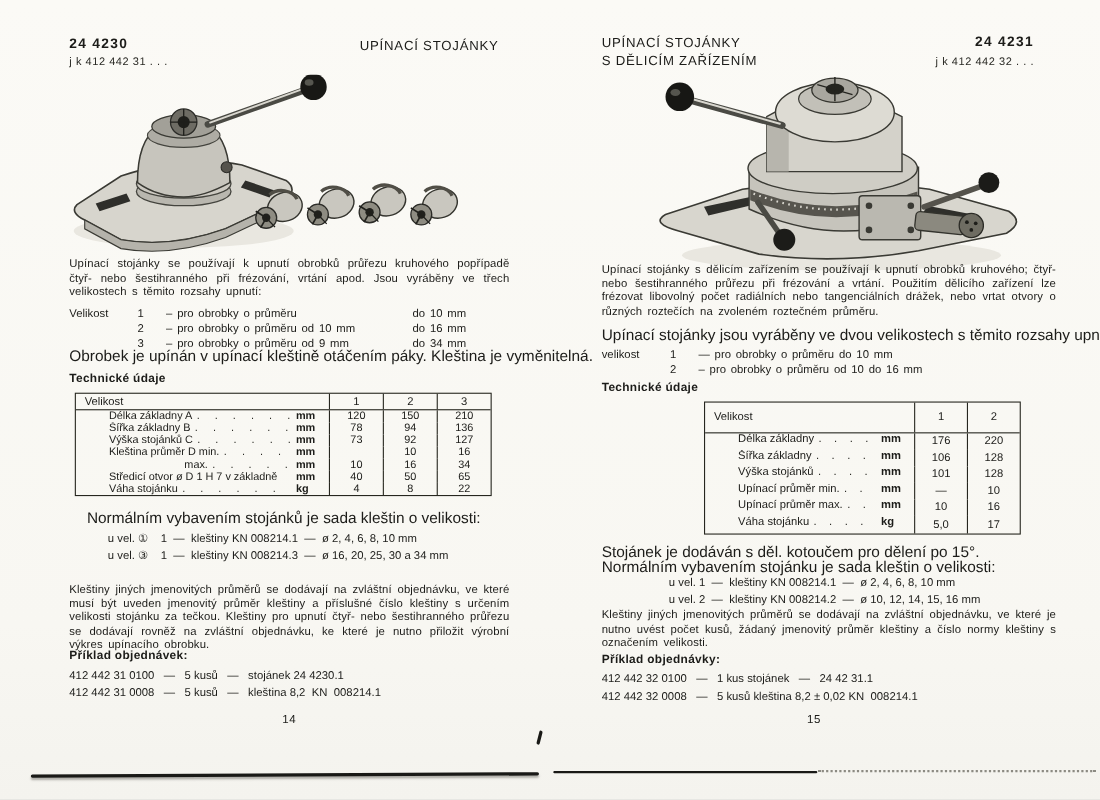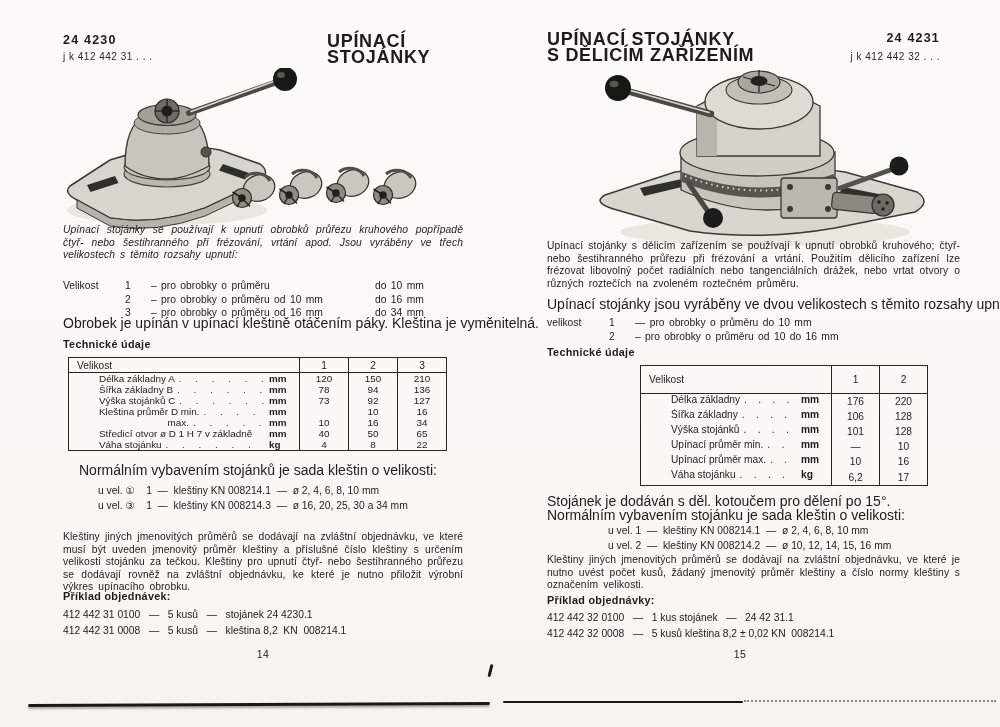--- a/index.html
+++ b/index.html
@@ -10,21 +10,21 @@
     font-family:"Liberation Sans","DejaVu Sans",sans-serif;
     color:#1c1c19;
   }
   .page { position:absolute; top:0; height:714px; }
   #page-left  { left:63px;  width:400px; }
   #page-right { left:547px; width:413px; }
   .abs { position:absolute; }
 
   .code      { font-weight:bold; font-size:12.5px; letter-spacing:1.2px; }
   .subcode   { font-size:10px; letter-spacing:0.5px; color:#282823; }
-  .doc-title { font-weight:bold; font-size:18px; letter-spacing:0.7px; line-height:16px; }
+  .doc-title { font-weight:normal; font-size:12px; letter-spacing:0.7px; line-height:16px; }
 
   .body-text { font-size:10.3px; line-height:12.6px; text-align:justify; word-spacing:2px; letter-spacing:0.1px; width:100%; }
   .single-line { font-size:14px; line-height:13px; white-space:pre; }
 
   .sz-row  { display:flex; font-size:10.3px; line-height:13.7px; word-spacing:1.5px; }
   .sz-head { width:62px; }
   .sz-num  { width:26px; }
   .sz-desc { flex:1; }
   .sz-range{ width:88px; }
 
@@ -113,39 +113,39 @@
       <ellipse cx="226" cy="7" rx="4" ry="3" fill="#56564f"></ellipse>
 
       <g>
         <use href="#collet" transform="translate(196,122)"></use>
         <use href="#collet" transform="translate(243,119)"></use>
         <use href="#collet" transform="translate(290,117)"></use>
         <use href="#collet" transform="translate(337,119)"></use>
       </g>
     </svg>
 
-    <div class="abs body-text" style="left:0; top:224px;font-style:italic;">Upínací stojánky se používají k upnutí obrobků průřezu kruhového popřípadě čtyř- nebo šestihranného při frézování, vrtání apod. Jsou vyráběny ve třech velikostech s těmito rozsahy upnutí:</div>
+    <div class="abs body-text" style="left:0; top:235px;">Upínací stojánky se používají k upnutí obrobků průřezu kruhového popřípadě čtyř- nebo šestihranného při frézování, vrtání apod. Jsou vyráběny ve třech velikostech s těmito rozsahy upnutí:</div>
 
     <div class="abs" style="left:0; top:279px; width:100%;">
       <div class="sz-row">
         <span class="sz-head">Velikost</span>
         <span class="sz-num">1</span>
         <span class="sz-desc">–  pro obrobky o průměru</span>
         <span class="sz-range">do 10 mm</span>
       </div>
       <div class="sz-row">
         <span class="sz-head"></span>
         <span class="sz-num">2</span>
         <span class="sz-desc">–  pro obrobky o průměru od 10 mm</span>
         <span class="sz-range">do 16 mm</span>
       </div>
       <div class="sz-row">
         <span class="sz-head"></span>
         <span class="sz-num">3</span>
-        <span class="sz-desc">–  pro obrobky o průměru od 16 mm</span>
+        <span class="sz-desc">–  pro obrobky o průměru od 9 mm</span>
         <span class="sz-range">do 34 mm</span>
       </div>
     </div>
 
     <div class="abs single-line" style="left:0; top:317px;">Obrobek je upínán v upínací kleštině otáčením páky. Kleština je vyměnitelná.</div>
 
     <div class="abs tech-head" style="left:0; top:338px;">Technické údaje</div>
 
     <div class="tech-table" id="left-table">
       <div class="tt-head">
@@ -367,21 +367,21 @@
             </span>
           <span class="tt-col">10</span>
           <span class="tt-col">16</span>
         </div>
         <div class="tt-row">
           <span class="tt-lab">
               <span class="lab">Váha stojánku</span>
               <span class="dots">.    .    .    .</span>
               <span class="unit">kg</span>
             </span>
-          <span class="tt-col">6,2</span>
+          <span class="tt-col">5,0</span>
           <span class="tt-col">17</span>
         </div>
       </div>
     </div>
 
     <div class="abs single-line" style="left:0; top:495px;">Stojánek je dodáván s děl. kotoučem pro dělení po 15°.</div>
     <div class="abs single-line" style="left:0; top:509px;">Normálním vybavením stojánku je sada kleštin o velikosti:</div>
 
     <div class="abs" style="left:61px; top:524px;">
       <div class="equip-line">u vel. 1  —  kleštiny KN 008214.1  —  ø 2, 4, 6, 8, 10 mm</div>

